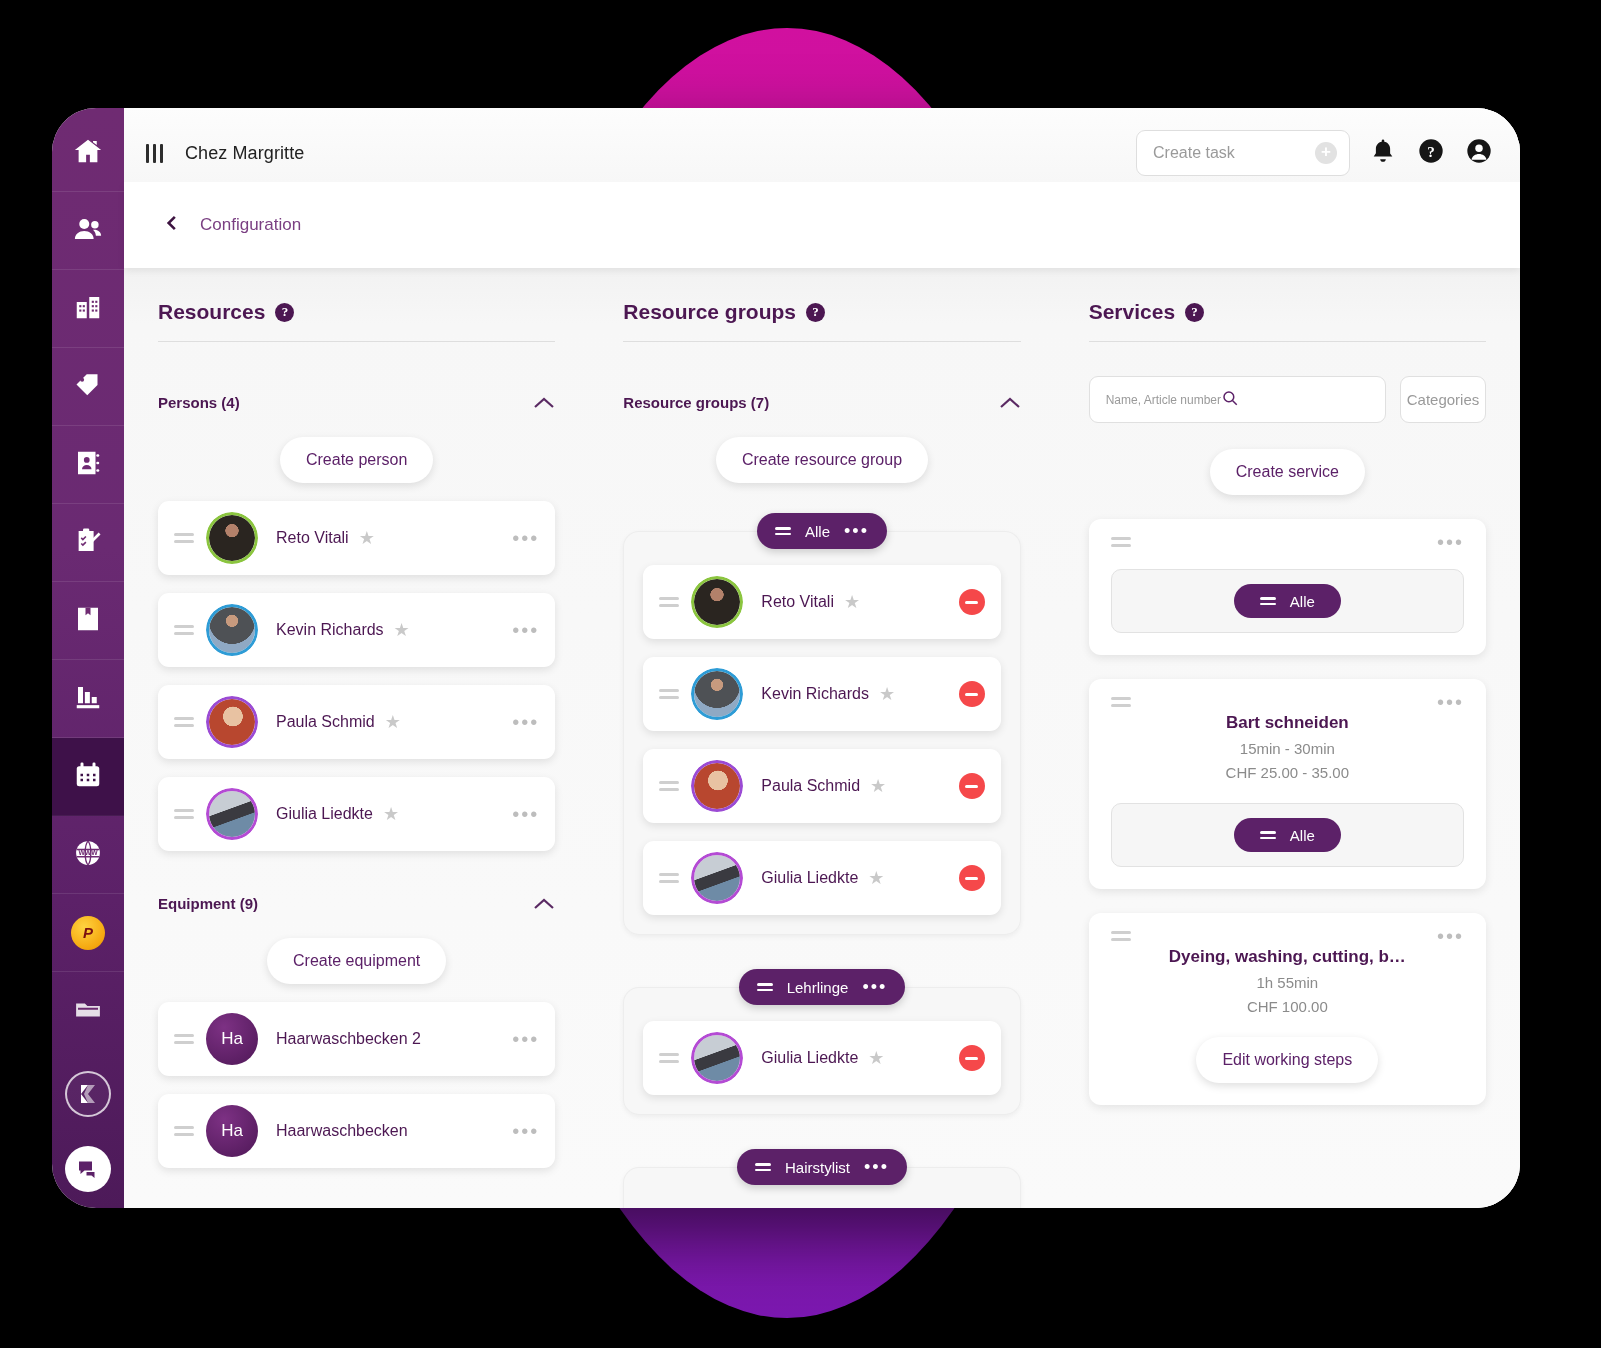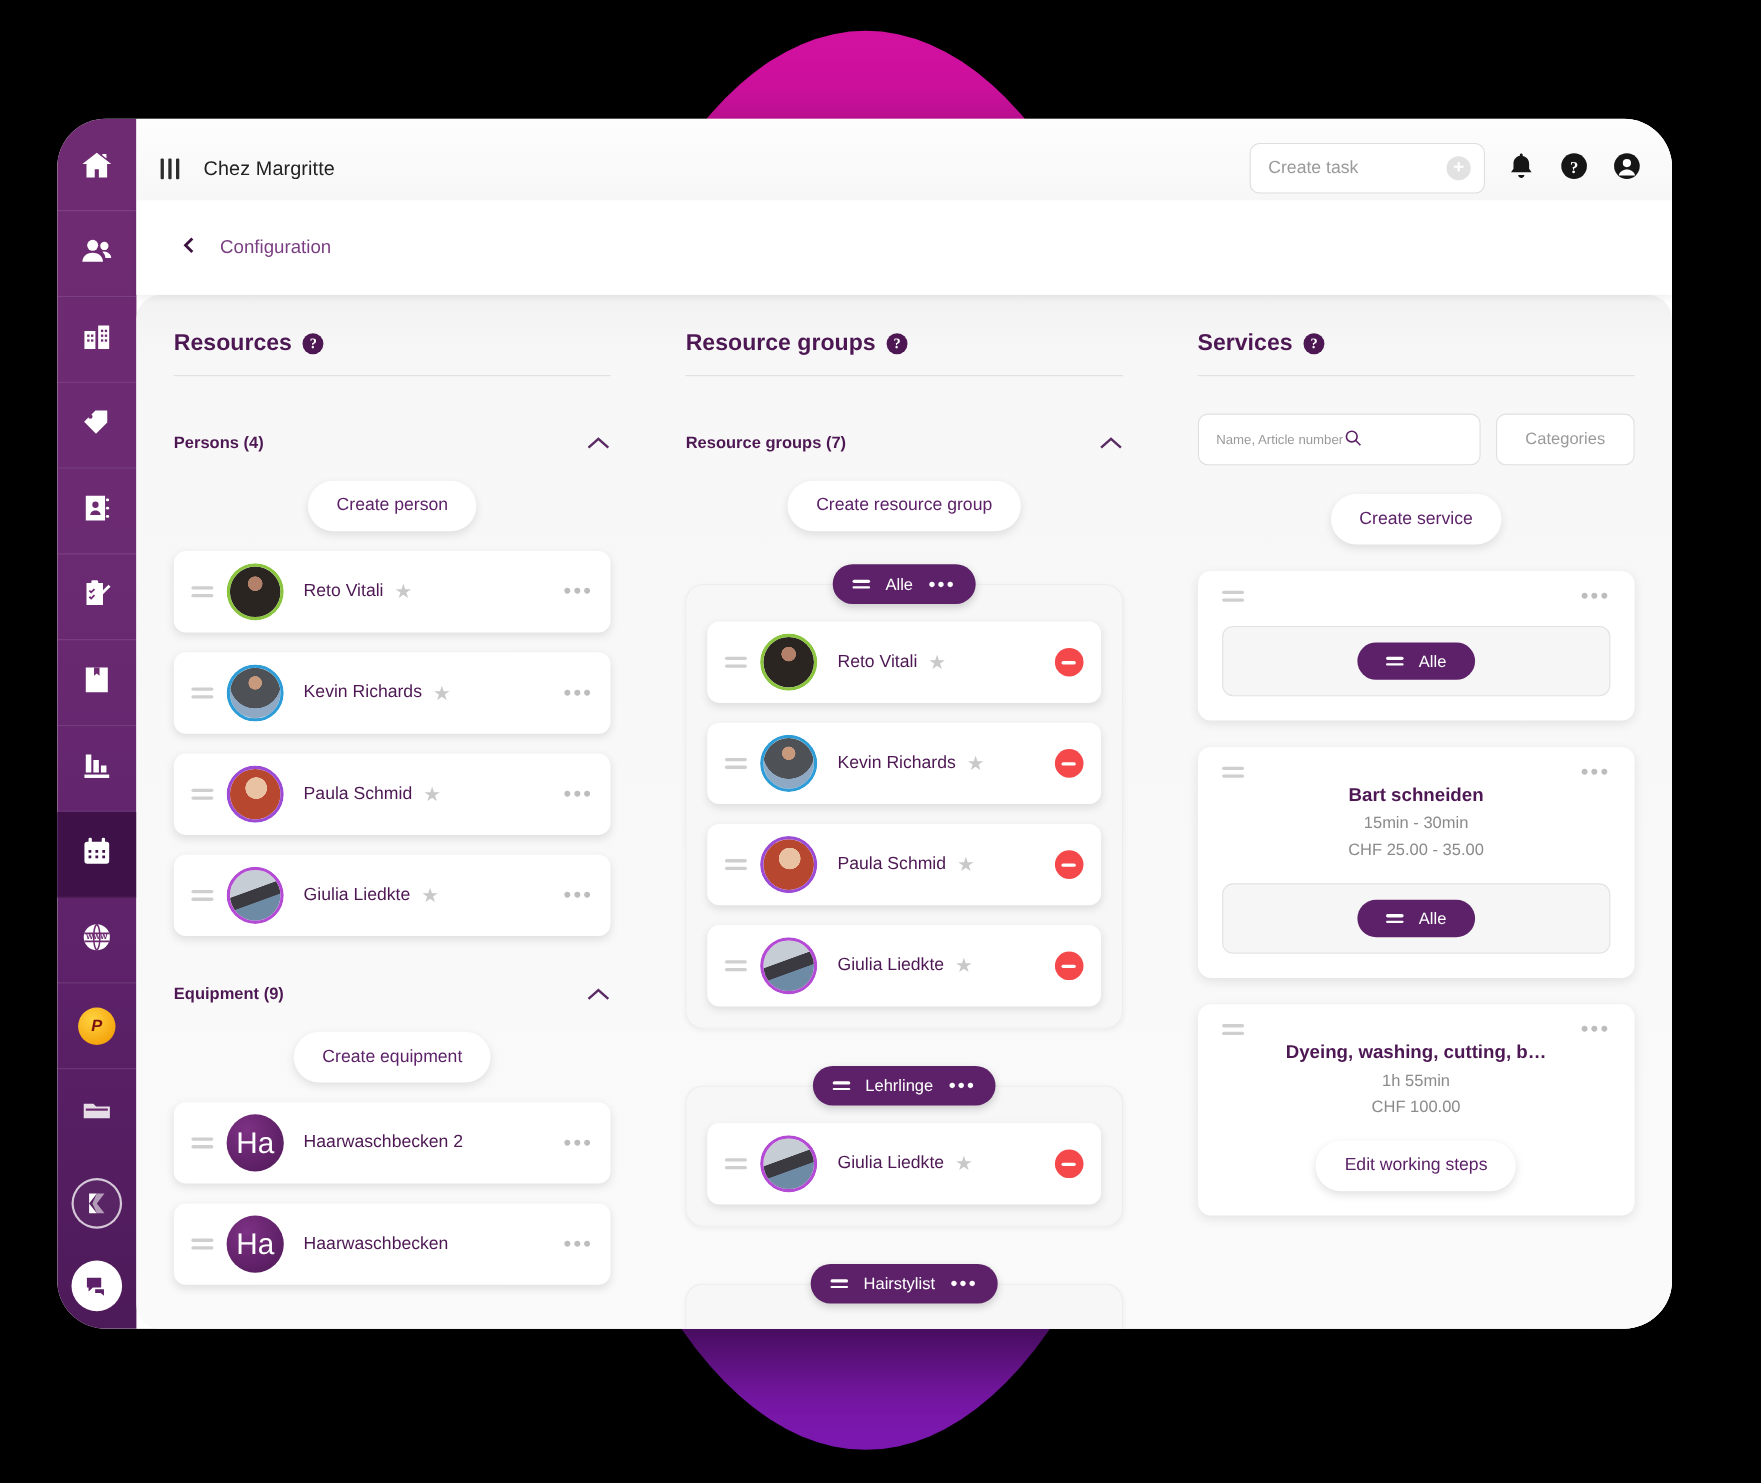--- a/index.html
+++ b/index.html
@@ -104,21 +104,21 @@
     position: relative; z-index: 4;
   }
   .back-arrow { width: 34px; height:34px; display:flex;align-items:center;justify-content:center; margin-right: 12px; }
   .back-arrow svg { width: 20px; height:20px; fill:#3d1340; }
   .crumb { font-size: 17px; color: #7a3f82; }
 
   
   .board {
     flex: 1 1 auto; display: flex; gap: 0;
     background: linear-gradient(180deg,#f2f2f2 0%, #f7f7f7 6%, #fafafa 100%);
-    padding: 0 0 0 0; overflow: hidden; position: relative; border-radius: 22px;
+    padding: 0 0 0 0; overflow: hidden; position: relative;
   }
   .col { flex: 1 1 0; min-width: 0; padding: 32px 34px 0 34px; position: relative; }
   .col-head { font-size: 21px; font-weight: 700; color: #4c1752; display:flex; align-items:center; gap:10px; }
   .qmark {
     width: 19px; height: 19px; border-radius:50%; background:#4c1752; color:#fff;
     font-size: 13px; font-weight: 700; display:flex;align-items:center;justify-content:center;
     font-family:"Liberation Serif", serif;
   }
   .col-rule { height:1px; background:#dedede; margin-top: 17px; }
 
@@ -146,21 +146,21 @@
   }
   .grip { width: 20px; flex:0 0 20px; display:flex; flex-direction:column; gap:4px; cursor:grab; margin-right: 12px;}
   .grip i { display:block; height:3px; background:#cfcfcf; border-radius:2px; }
   .avatar { width: 52px; height: 52px; border-radius: 50%; flex:0 0 52px; position:relative; overflow:hidden; }
   .avatar .ring { position:absolute; inset:0; border-radius:50%; border:3px solid #8bc53f; }
   .avatar .photo { position:absolute; inset:3px; border-radius:50%; overflow:hidden; }
   .ini {
     width: 52px; height:52px; border-radius:50%; flex:0 0 52px;
     background: radial-gradient(circle at 35% 28%, #7d3184 0%, #5a1e62 75%);
     color:#fff; display:flex;align-items:center;justify-content:center;
-    font-size: 27px; font-weight: 400;
+    font-size: 17px; font-weight: 400;
   }
   .card-name { margin-left: 18px; font-size: 16px; font-weight:400; color:#4c1752; white-space:nowrap; overflow:hidden; text-overflow:ellipsis;}
   .star { margin-left: 10px; color:#c9c9c9; font-size: 18px; line-height:1; }
   .dots { margin-left:auto; color:#bdbdbd; font-size: 20px; letter-spacing: 2px; line-height: 10px; cursor:pointer;}
   .minus {
     margin-left:auto; width:26px;height:26px;border-radius:50%;
     background:#f5484a; display:flex;align-items:center;justify-content:center;
   }
   .minus i { display:block; width:13px; height:3px; background:#fff; border-radius:2px; }
 
@@ -186,21 +186,21 @@
 
   
   .svc-filters { display:flex; gap: 14px; margin-top: 34px; }
   .svc-search {
     flex: 1 1 auto; height: 47px; border:1px solid #e0e0e0; border-radius: 9px;
     background:#fff; display:flex; align-items:center; padding: 0 14px 0 16px;
     font-size: 12px; color:#9a9a9a;
   }
   .svc-search svg { width:18px;height:18px; margin-left:auto; stroke:#5c2168; fill:none; stroke-width:2; }
   .svc-cat {
-    width: 126px; height: 47px; border:1px solid #e0e0e0; border-radius: 9px;
+    width: 86px; height: 47px; border:1px solid #e0e0e0; border-radius: 9px;
     background:#fff; display:flex; align-items:center; justify-content:center;
     font-size: 15px; color:#9a9a9a;
   }
   .svc-card {
     background:#fff; border-radius: 12px; box-shadow: 0 3px 10px rgba(0,0,0,0.09);
     padding: 18px 22px 22px 22px; margin-top: 24px;
   }
   .svc-top { display:flex; align-items:flex-start; }
   .svc-body { text-align:center; margin-top: 6px; }
   .svc-title { font-size: 17px; font-weight:700; color:#4c1752; white-space:nowrap; overflow:hidden; text-overflow:ellipsis; }

